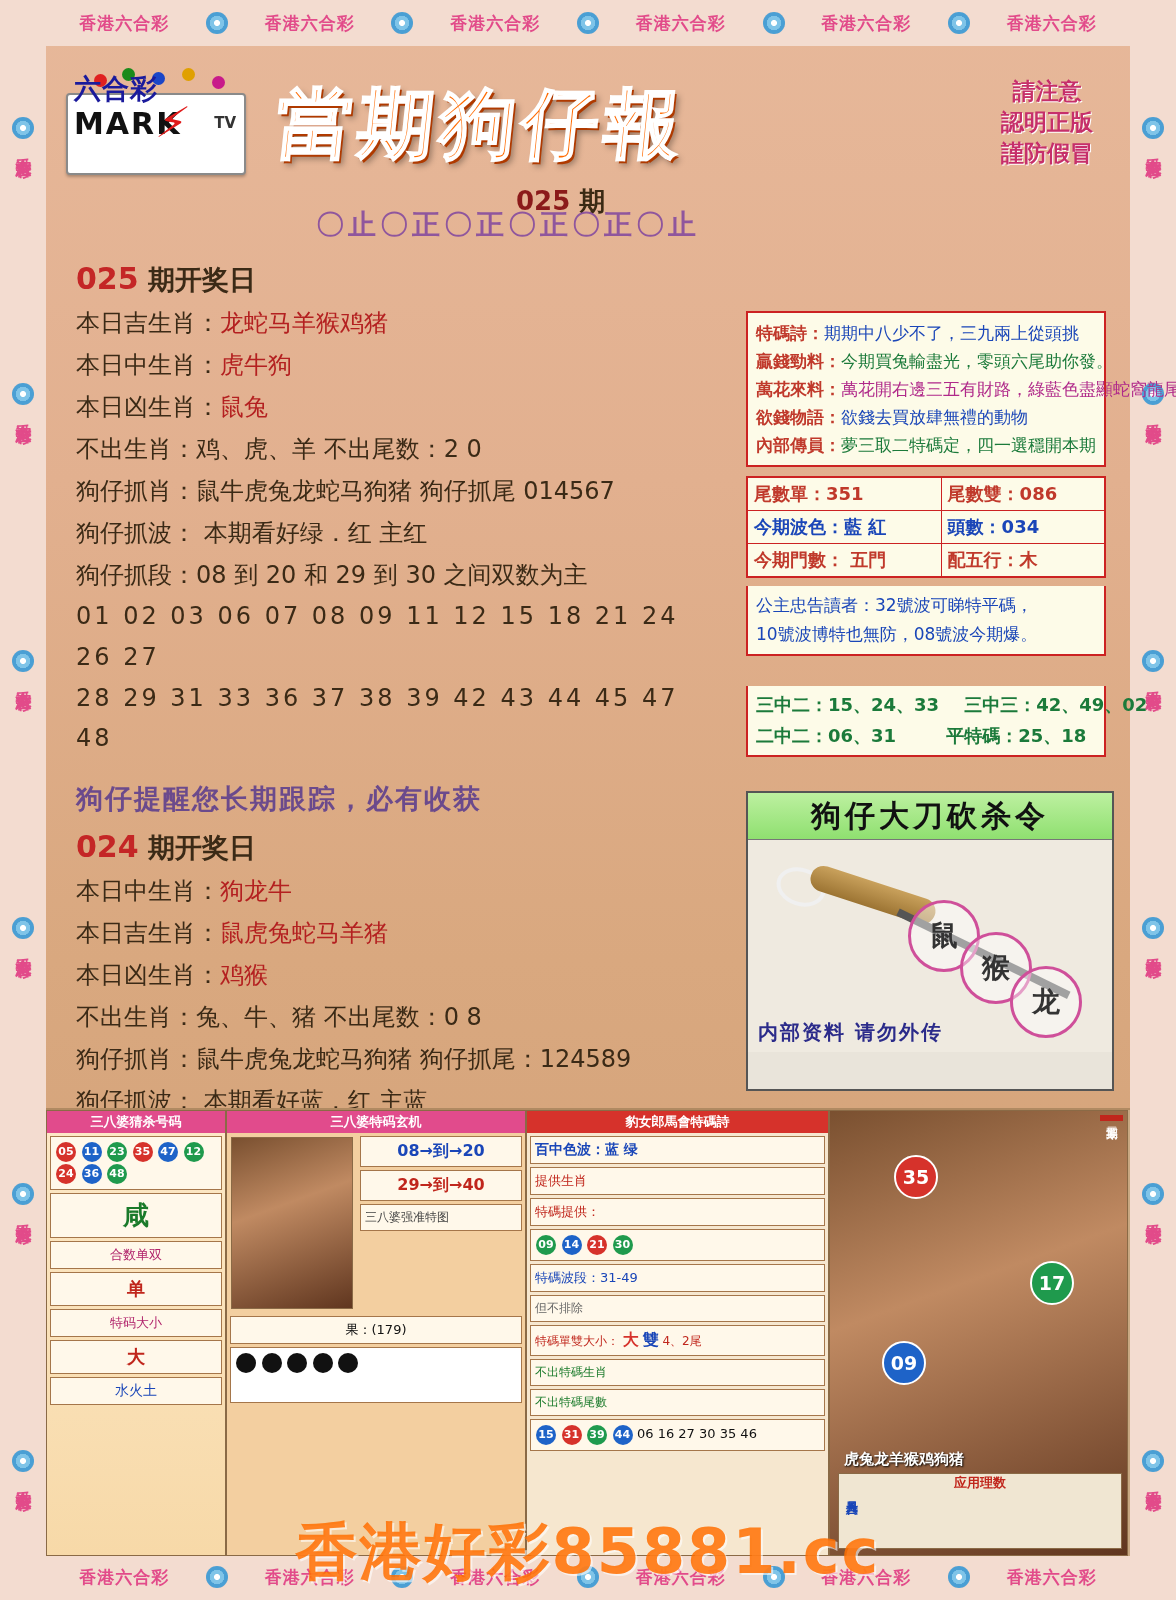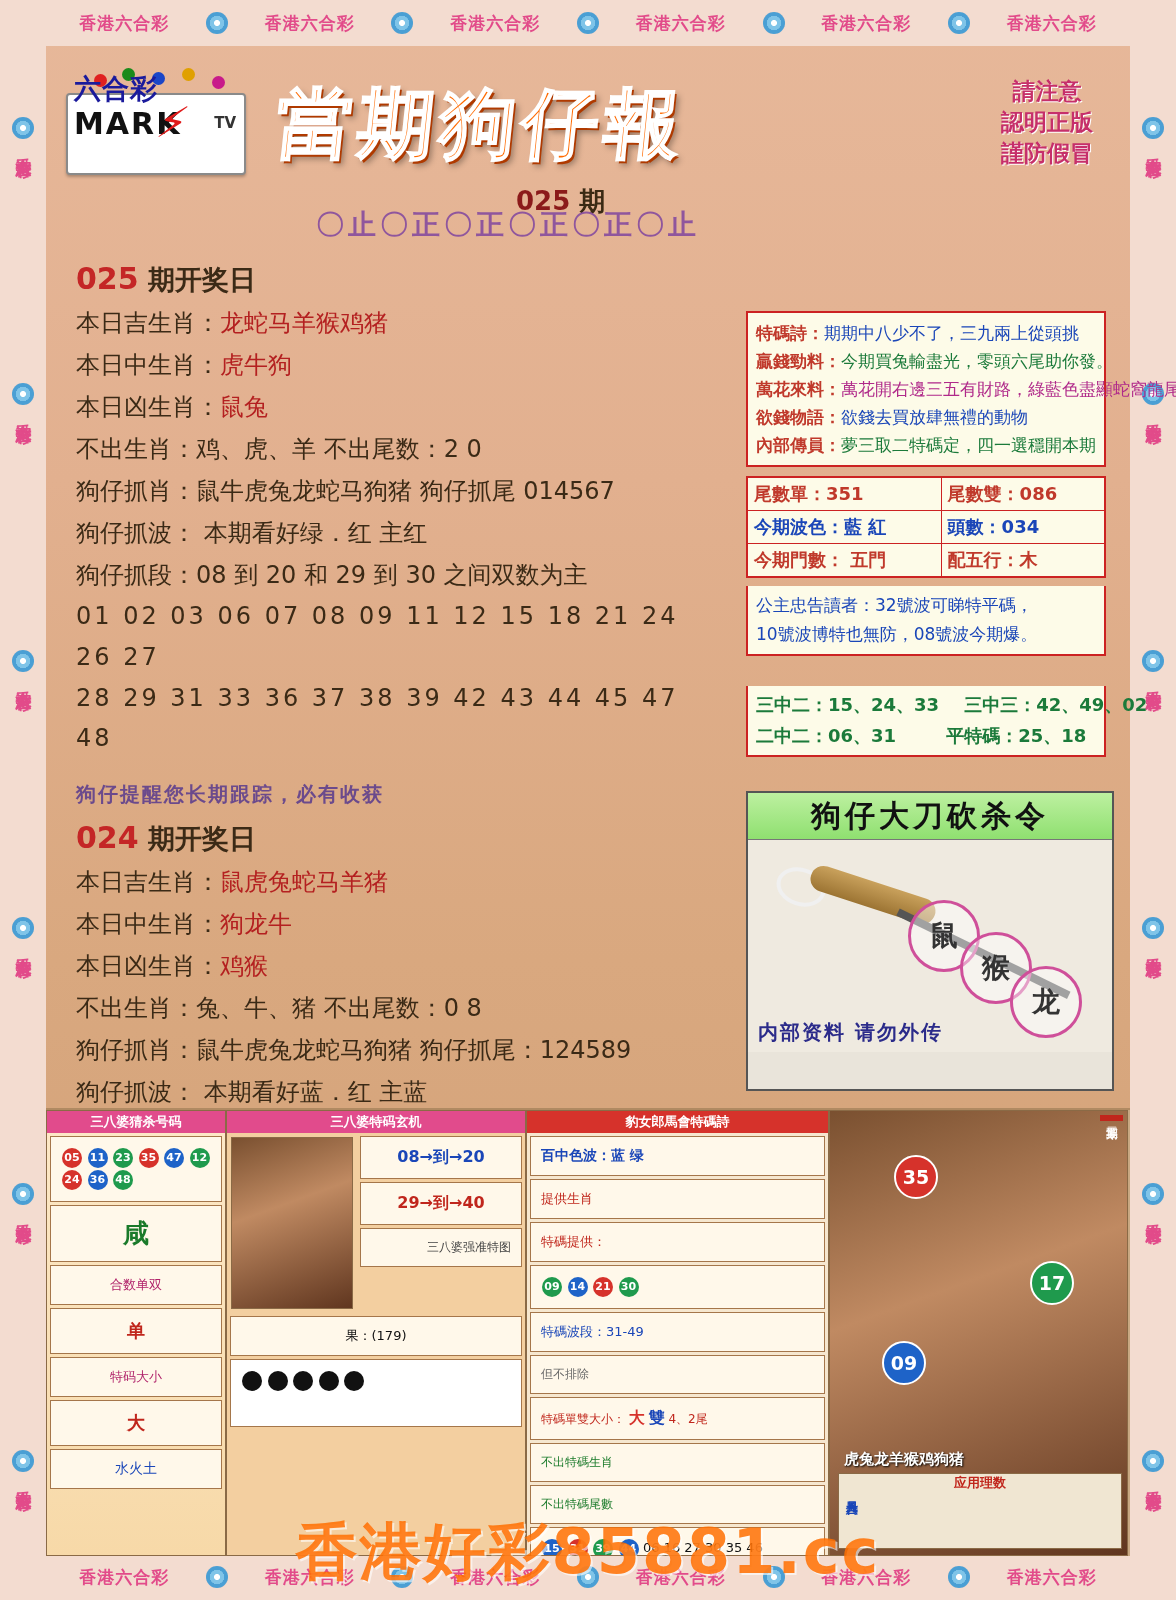--- a/index.html
+++ b/index.html
@@ -87,21 +87,21 @@
   }
   
   .leftcol{position:absolute;left:30px;top:215px;width:640px;color:#3b2a16;}
   .row{font-size:24px;line-height:1.75;white-space:nowrap;}
   .issue-head{font-size:27px;font-weight:bold;margin-bottom:4px;}
   .issue-head .red{color:#c42626;font-size:30px;}
   .label{color:#3b2a16;}
   .val-red{color:#b42020;}
   .numlist{font-size:24px;line-height:1.7;letter-spacing:3px;color:#3b2a16;}
   .remind{
-    font-size:20px;color:#6b4a8c;font-weight:bold;margin:22px 0 12px 0;letter-spacing:2px;
+    font-size:27px;color:#6b4a8c;font-weight:bold;margin:22px 0 12px 0;letter-spacing:2px;
   }
   
   .poem{
     position:absolute;left:700px;top:265px;width:360px;
     border:2px solid #c22;background:#fdfbe8;
     padding:6px 8px;box-sizing:border-box;
   }
   .poem .line{font-size:17px;line-height:1.65;white-space:nowrap;}
   .poem .k{color:#c0392b;font-weight:bold;}
   .poem .v1{color:#1b7a3a;}
@@ -169,21 +169,21 @@
     border:1px solid #8a6a46;box-sizing:border-box;position:relative;overflow:hidden;
     font-size:11px;
   }
   .p1{width:180px;background:linear-gradient(180deg,#fde9c8,#f7d9a8);}
   .p2{width:300px;background:#f3cfa0;}
   .p3{width:303px;background:#f6e7cf;}
   .p4{width:299px;background:linear-gradient(180deg,#a88c62,#7d6440);}
   .mini-title{
     background:#e14b8c;color:#fff;text-align:center;font-weight:bold;font-size:13px;padding:2px 0;
   }
-  .mini-box{border:1px solid #a5764a;margin:3px;background:#fff8ea;padding:10px;}
+  .mini-box{border:1px solid #a5764a;margin:3px;background:#fff8ea;padding:4px;}
   .ball{
     display:inline-block;width:20px;height:20px;border-radius:50%;color:#fff;
     text-align:center;line-height:20px;font-size:11px;font-weight:bold;margin:1px;
   }
   .b-red{background:#d6322b;}
   .b-blue{background:#1e63c8;}
   .b-green{background:#1f9a4d;}
   .photo{
     background:linear-gradient(160deg,#7a5030,#c08a62 40%,#60361f);
   }
@@ -357,24 +357,24 @@
       <div class="numlist">28  29  31  33  36  37  38  39  42  43  44  45  47  48</div>
 
       <div class="remind">狗仔提醒您长期跟踪，必有收获</div>
 
       <div class="issue-head">
         <span class="red">024</span>
         <span>期开奖日</span>
       </div>
 
       <div class="row">
+        <span class="label">本日中生肖：</span><span class="val-red">狗龙牛</span>
+      </div>
+      <div class="row">
         <span class="label">本日吉生肖：</span><span class="val-red">鼠虎兔蛇马羊猪</span>
-      </div>
-      <div class="row">
-        <span class="label">本日中生肖：</span><span class="val-red">狗龙牛</span>
       </div>
       <div class="row">
         <span class="label">本日凶生肖：</span><span class="val-red">鸡猴</span>
       </div>
       <div class="row">
         <span class="label">不出生肖：</span><span>兔、牛、猪    不出尾数：0    8</span>
       </div>
       <div class="row">
         <span class="label">狗仔抓肖：</span><span>鼠牛虎兔龙蛇马狗猪   狗仔抓尾：124589</span>
       </div>
@@ -465,21 +465,21 @@
         <div class="mini-box" style="text-align:center;font-size:14px;color:#1a46b8;">水火土</div>
       </div>
 
       <div class="cpanel p2">
         <div class="mini-title">三八婆特码玄机</div>
         <div style="display:flex;">
           <div class="photo" style="width:120px;height:170px;margin:4px;border:1px solid #8a6a46;"></div>
           <div style="flex:1;">
             <div class="mini-box" style="text-align:center;font-size:16px;font-weight:bold;color:#1a46b8;">08→到→20</div>
             <div class="mini-box" style="text-align:center;font-size:16px;font-weight:bold;color:#c0261c;">29→到→40</div>
-            <div class="mini-box" style="text-align:right;font-size:12px;color:#444;">三八婆强准特图</div>
+            <div class="mini-box" style="text-align:left;font-size:12px;color:#444;">三八婆强准特图</div>
           </div>
         </div>
         <div class="mini-box" style="text-align:center;font-size:13px;color:#111;">果：(179)</div>
         <div class="mini-box" style="height:46px;background:#fff;">
           <span class="ball" style="background:#111;"></span>
           <span class="ball" style="background:#111;"></span>
           <span class="ball" style="background:#111;"></span>
           <span class="ball" style="background:#111;"></span>
           <span class="ball" style="background:#111;"></span>
         </div>

